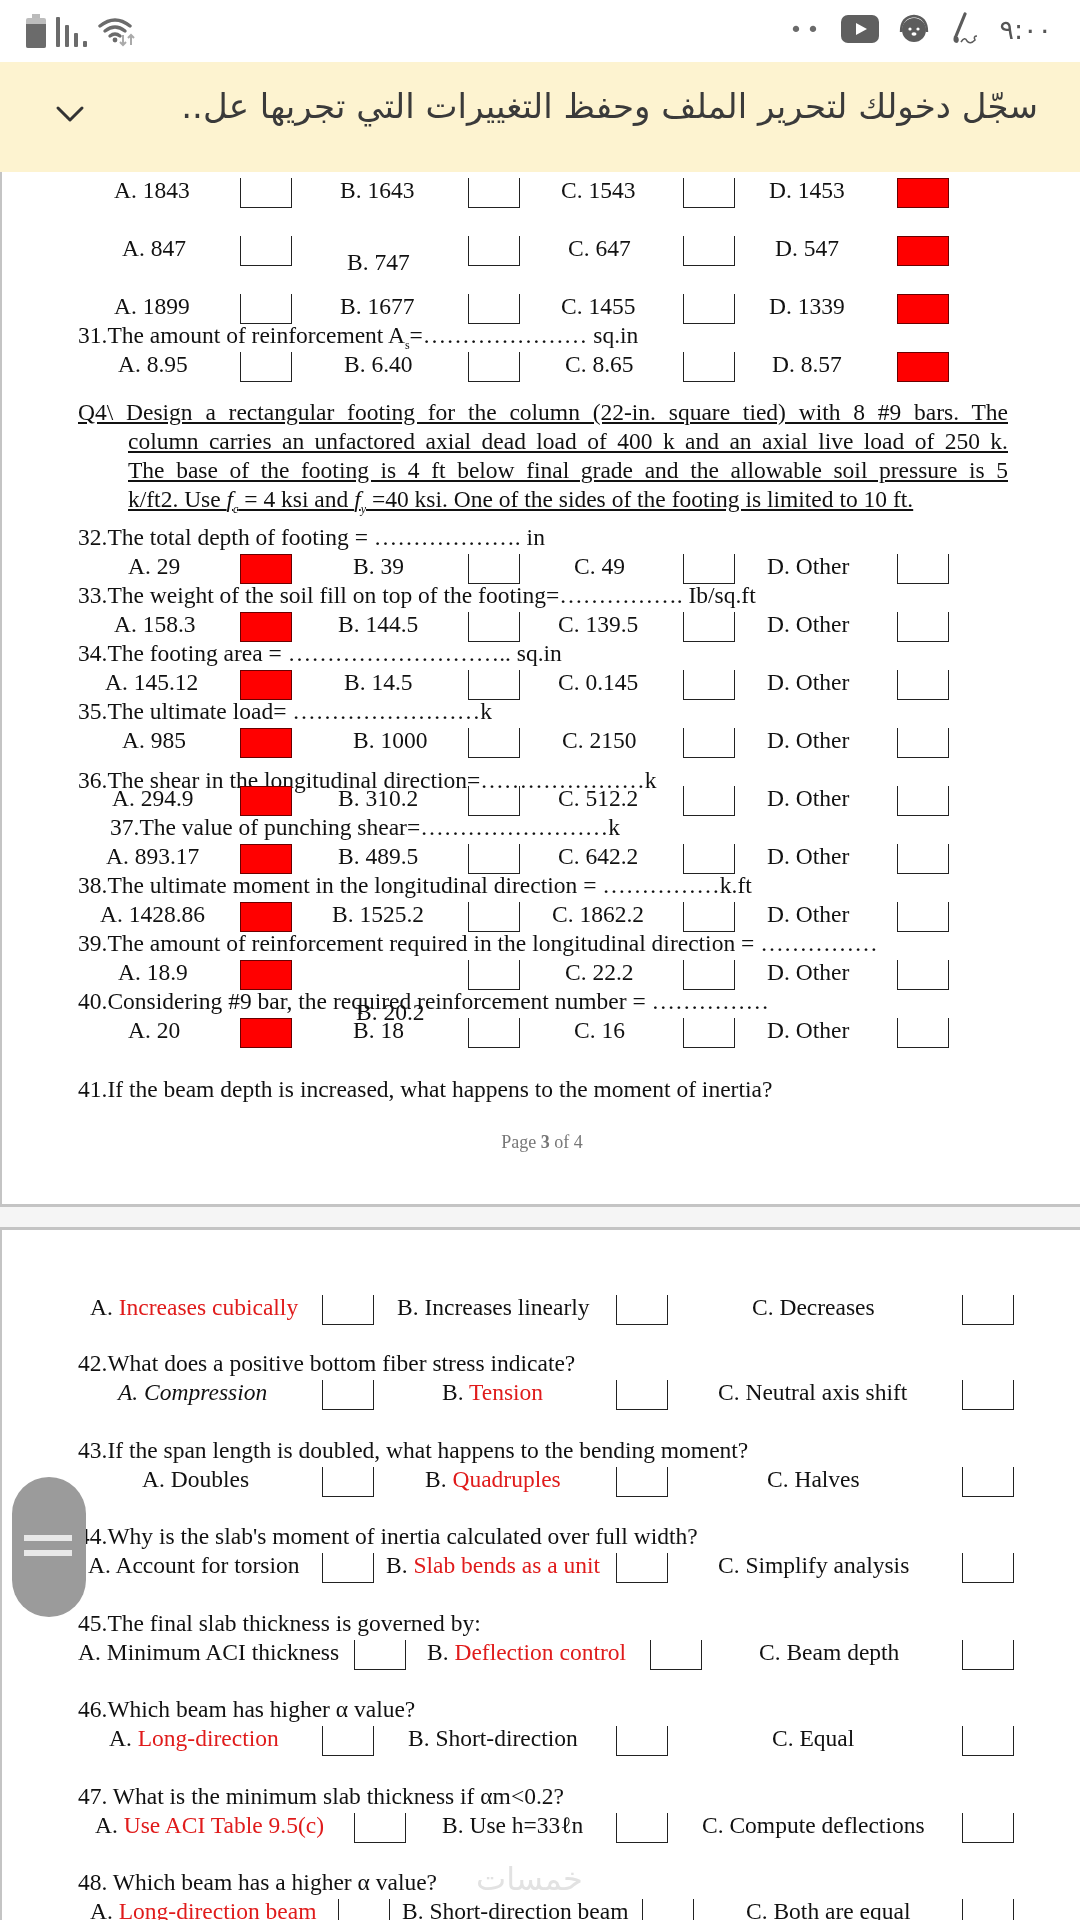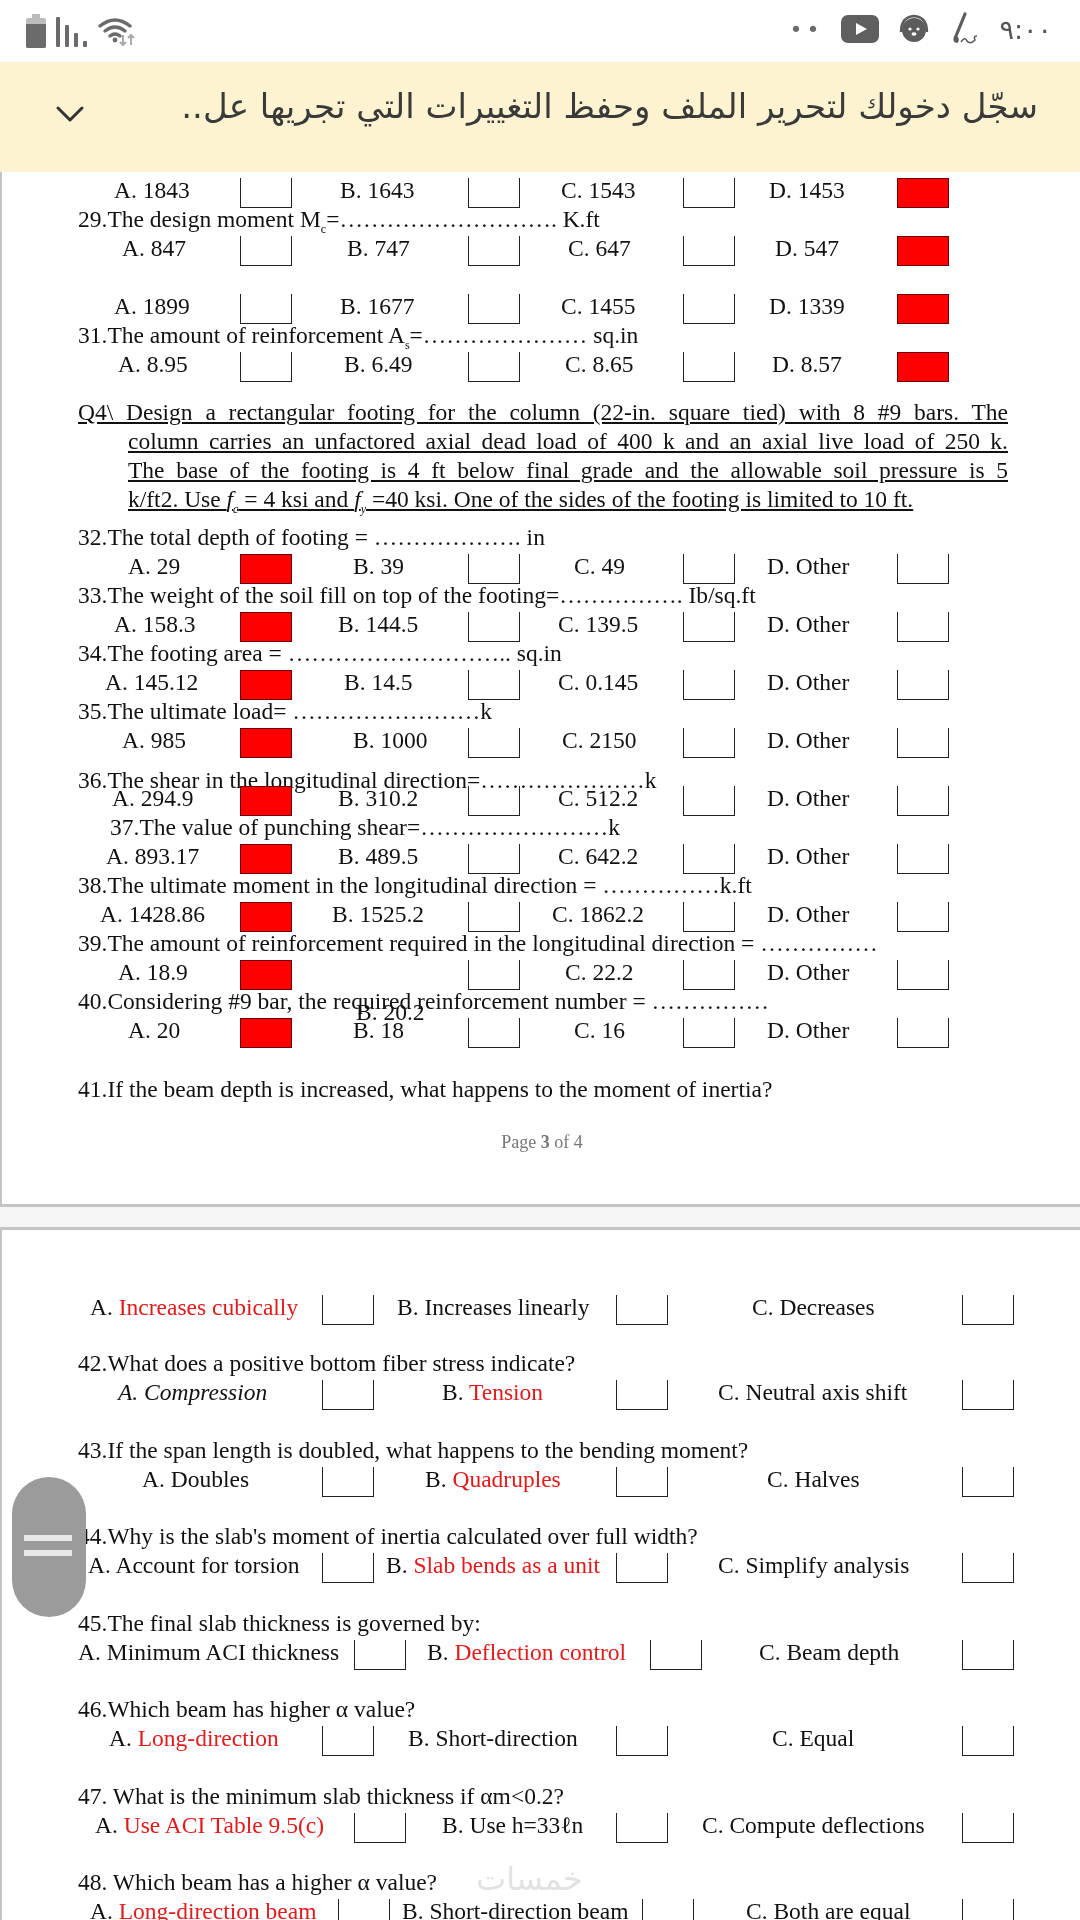--- a/index.html
+++ b/index.html
@@ -104,43 +104,42 @@
     <span class="opt" style="left:112px;top:5px">A. 1843</span>
     <div class="box" style="left:238px;top:6px"></div>
     <span class="opt" style="left:338px;top:5px">B. 1643</span>
     <div class="box" style="left:466px;top:6px"></div>
     <span class="opt" style="left:559px;top:5px">C. 1543</span>
     <div class="box" style="left:681px;top:6px"></div>
     <span class="opt" style="left:767px;top:5px">D.  1453</span>
     <div class="box filled" style="left:895px;top:6px"></div>
   </div>
 
-  <div class="q" style="top:34px"><span>29.The design moment M</span><sub style="font-size:12px">c</sub><span>=………………………. K.ft</span></div>
   <span class="opt" style="left:120px;top:63px">A. 847</span>
   <div class="box" style="left:238px;top:64px"></div>
-  <span class="opt" style="left:345px;top:63px">B. 747</span>
+  <span class="opt" style="left:345px;top:77px">B. 747</span>
   <div class="box" style="left:466px;top:64px"></div>
   <span class="opt" style="left:566px;top:63px">C. 647</span>
   <div class="box" style="left:681px;top:64px"></div>
   <span class="opt" style="left:773px;top:63px">D.  547</span>
   <div class="box filled" style="left:895px;top:64px"></div>
 
   <span class="opt" style="left:112px;top:121px">A. 1899</span>
   <div class="box" style="left:238px;top:122px"></div>
   <span class="opt" style="left:338px;top:121px">B. 1677</span>
   <div class="box" style="left:466px;top:122px"></div>
   <span class="opt" style="left:559px;top:121px">C. 1455</span>
   <div class="box" style="left:681px;top:122px"></div>
   <span class="opt" style="left:767px;top:121px">D.  1339</span>
   <div class="box filled" style="left:895px;top:122px"></div>
 
   <div class="q" style="top:150px"><span>31.The amount of reinforcement A</span><sub style="font-size:12px">s</sub><span>=………………… sq.in</span></div>
   <span class="opt" style="left:116px;top:179px">A. 8.95</span>
   <div class="box" style="left:238px;top:180px"></div>
-  <span class="opt" style="left:342px;top:179px">B. 6.49</span>
+  <span class="opt" style="left:342px;top:179px">B. 6.40</span>
   <div class="box" style="left:466px;top:180px"></div>
   <span class="opt" style="left:563px;top:179px">C. 8.65</span>
   <div class="box" style="left:681px;top:180px"></div>
   <span class="opt" style="left:770px;top:179px">D.  8.57</span>
   <div class="box filled" style="left:895px;top:180px"></div>
 
   <div class="para" style="top:226px">
     <span style="display:block;text-align:justify;text-align-last:justify">Q4\ Design a rectangular footing for the column (22-in. square tied) with 8 #9 bars. The</span>
     <span class="indent" style="text-align-last:justify">column carries an unfactored axial dead load of 400 k and an axial live load of 250 k.</span>
     <span class="indent" style="text-align-last:justify">The base of the footing  is 4 ft below final grade and the allowable soil pressure is 5</span>

